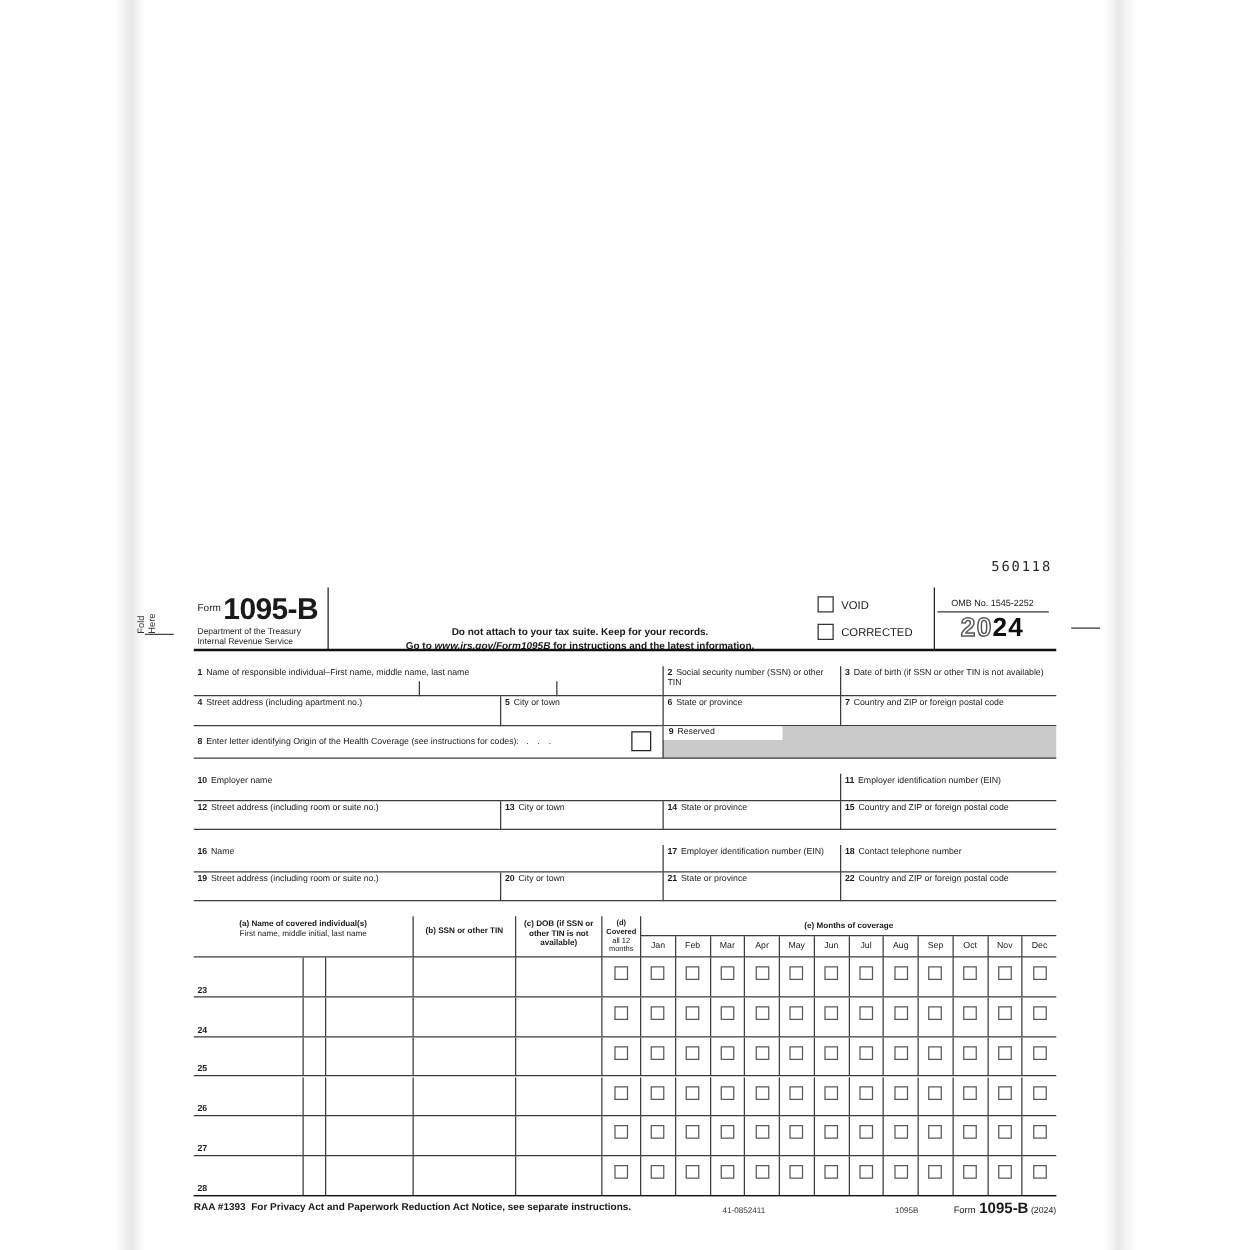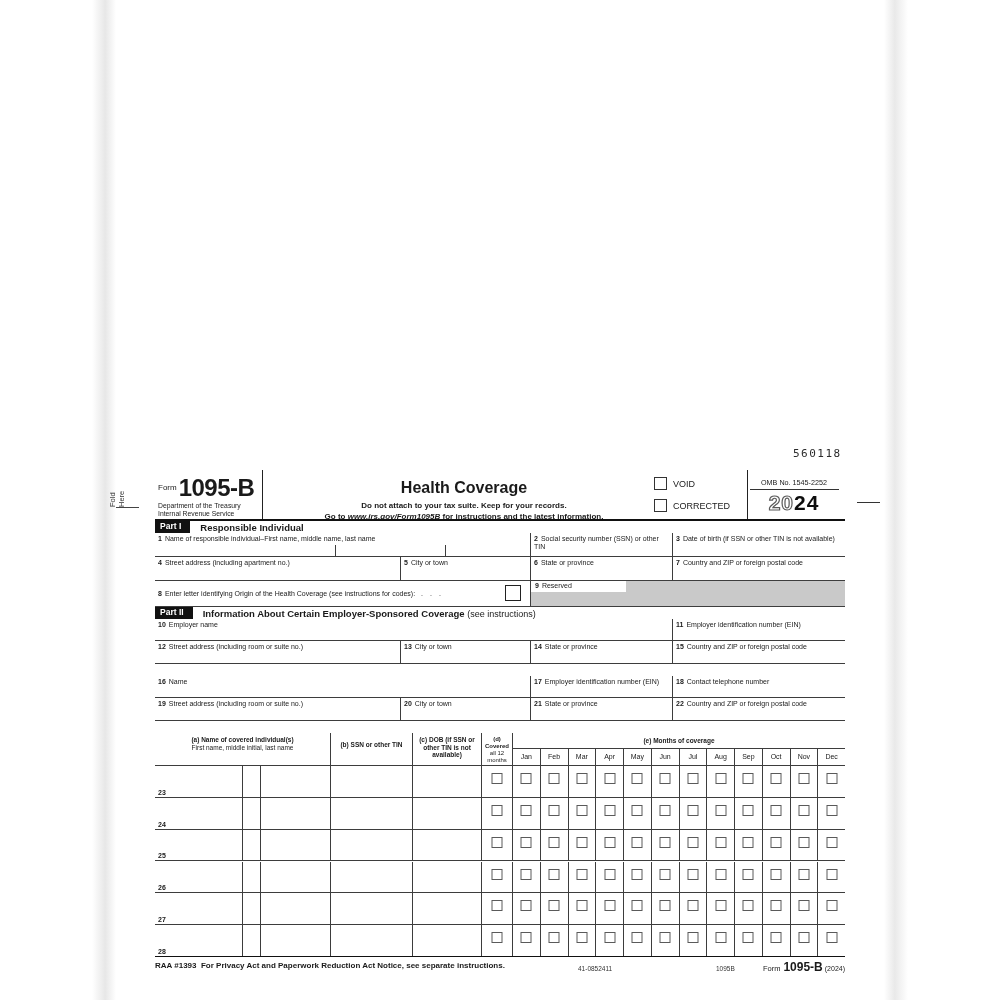--- a/index.html
+++ b/index.html
@@ -89,21 +89,20 @@
 
   <div class="abs" style="left:158px;top:474px;">
     <span class="formword">Form</span><span class="formnum">1095-B</span>
   </div>
   <div class="abs dept">
     <span>Department of the Treasury</span><br>
     <span>Internal Revenue Service</span>
   </div>
   <div class="abs vdiv" style="left:262px;top:470px;height:50px;"></div>
 
-  <div class="abs title-main">Health Coverage</div>
   <div class="abs title-sub1">Do not attach to your tax suite. Keep for your records.</div>
   <div class="abs title-sub2">
     <span>Go to </span><i>www.irs.gov/Form1095B</i><span> for instructions and the latest information.</span>
   </div>
 
   <div class="abs chk" style="left:654px;top:477px;width:13px;height:13px;"></div>
   <div class="abs voidlbl" style="left:673px;top:479px;">VOID</div>
   <div class="abs chk" style="left:654px;top:499px;width:13px;height:13px;"></div>
   <div class="abs voidlbl" style="left:673px;top:501px;">CORRECTED</div>
 
@@ -111,24 +110,20 @@
 
   <div class="abs omb">OMB No. 1545-2252</div>
   <div class="abs omb-line"></div>
   <div class="abs year">
     <span class="year20">20</span><span class="year24">24</span>
   </div>
   <div class="abs rtick"></div>
 
   <div class="abs hdr-rule"></div>
 
-  <div class="abs part-bar" style="top:521px;">
-    <span class="part-badge">Part I</span>
-    <span class="part-title">Responsible Individual</span>
-  </div>
 
   <div class="abs cell nol" style="left:155px;top:533px;width:375px;height:24px;">
     <span class="num">1</span><span>Name of responsible individual–First name, middle name, last name</span>
   </div>
   <div class="abs vtick" style="left:335px;top:545px;height:12px;"></div>
   <div class="abs vtick" style="left:445px;top:545px;height:12px;"></div>
   <div class="abs cell" style="left:530px;top:533px;width:142px;height:24px;">
     <span class="num">2</span><span>Social security number (SSN) or other TIN</span>
   </div>
   <div class="abs cell" style="left:672px;top:533px;width:173px;height:24px;">
@@ -151,24 +146,20 @@
   <div class="abs cell nol" style="left:155px;top:581px;width:375px;height:26px;padding-top:9px;">
     <span class="num">8</span><span>Enter letter identifying Origin of the Health Coverage (see instructions for codes):</span><span class="leaders">...</span>
   </div>
   <div class="abs codebox" style="left:505px;top:585px;width:16px;height:16px;"></div>
   <div class="abs cell reserved" style="left:530px;top:581px;width:315px;height:26px;">
     <div class="reserved-strip">
       <span class="num">9</span><span>Reserved</span>
     </div>
   </div>
 
-  <div class="abs part-bar" style="top:607px;">
-    <span class="part-badge">Part II</span>
-    <span class="part-title"><span>Information About Certain Employer-Sponsored Coverage</span> <span class="part-note">(see instructions)</span></span>
-  </div>
 
   <div class="abs cell nol" style="left:155px;top:619px;width:517px;height:22px;">
     <span class="num">10</span><span>Employer name</span>
   </div>
   <div class="abs cell" style="left:672px;top:619px;width:173px;height:22px;">
     <span class="num">11</span><span>Employer identification number (EIN)</span>
   </div>
   <div class="abs cell nol" style="left:155px;top:641px;width:245px;height:23px;">
     <span class="num">12</span><span>Street address (including room or suite no.)</span>
   </div>

